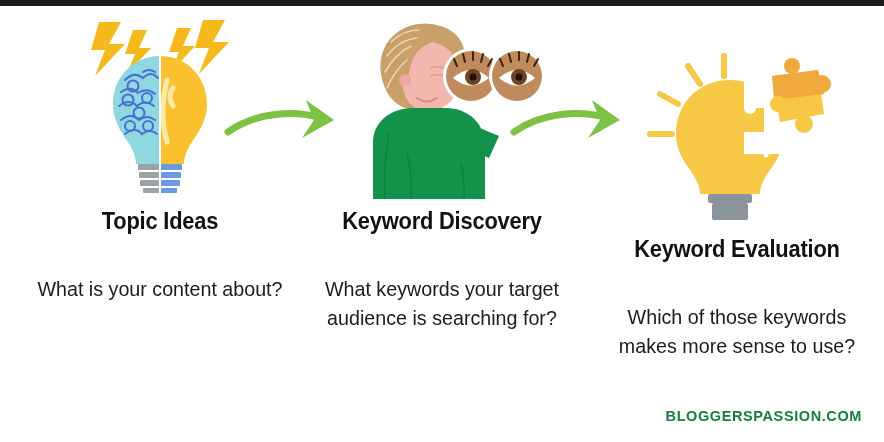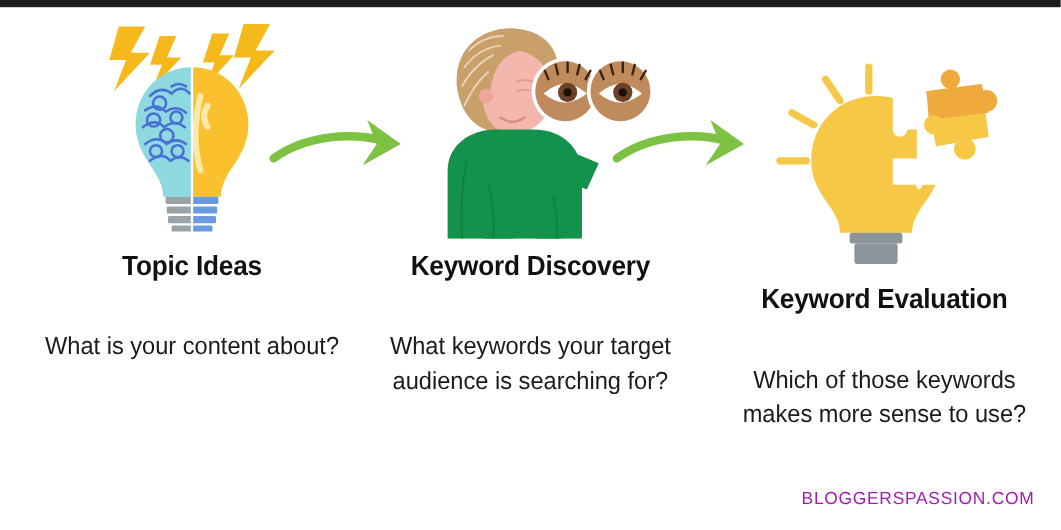--- a/index.html
+++ b/index.html
@@ -73,23 +73,23 @@
   }
   #arrow-0 { left: 222px; }
   #arrow-1 { left: 508px; }
 
   
   #brand {
     position: absolute;
     right: 22px;
     bottom: 18px;
     font-size: 14.5px;
-    font-weight: 400;
+    font-weight: 700;
     letter-spacing: 0.6px;
-    color: #a21caf;
+    color: #15803d;
     font-family: "Liberation Sans", sans-serif;
   }
 </style>
 </head>
 <body>
 
 <div id="topbar"></div>
 
 <div id="stage">
 

